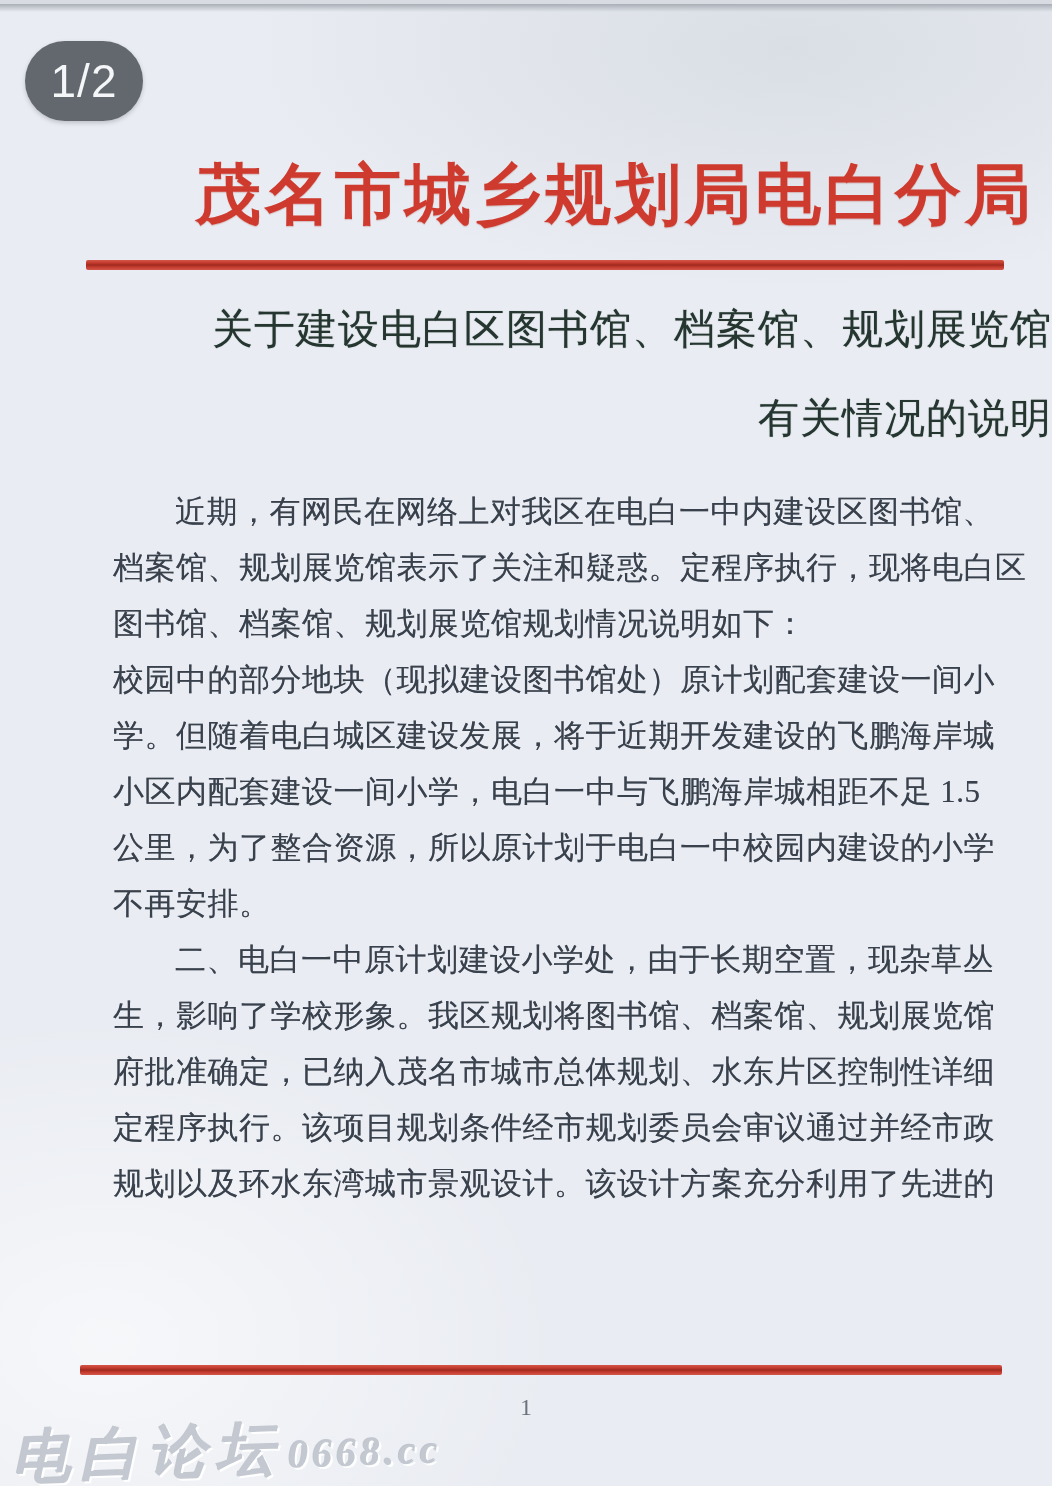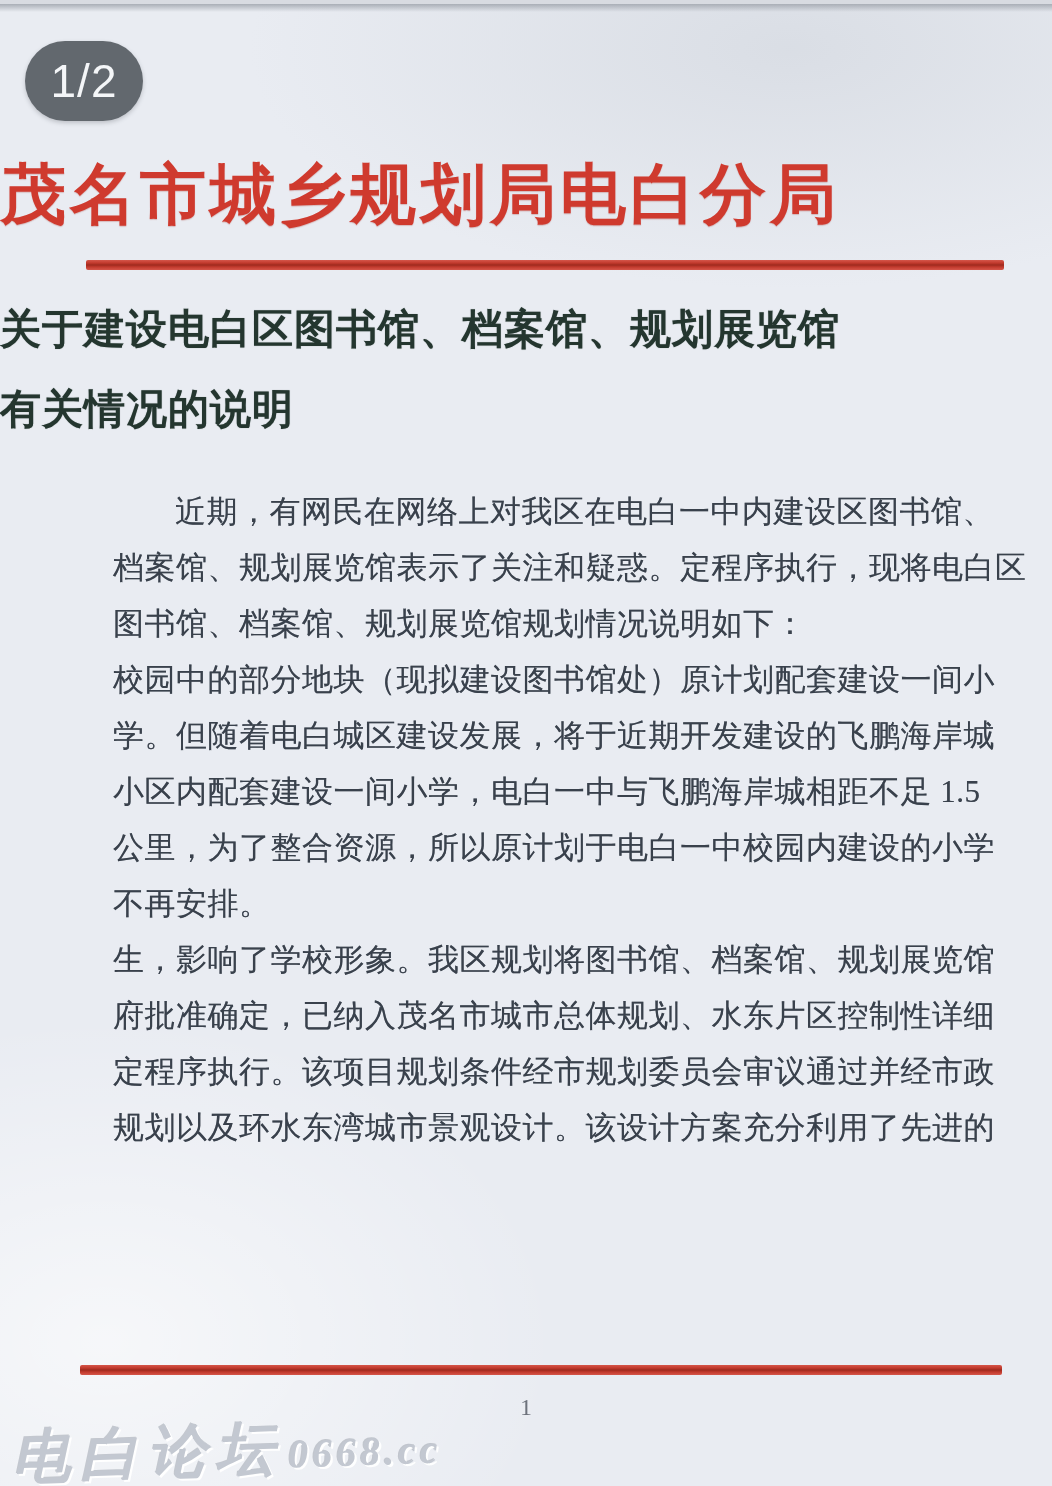--- a/index.html
+++ b/index.html
@@ -30,50 +30,50 @@
     border-radius: 40px;
     display: flex; align-items: center; justify-content: center;
     color: #f4f6f8;
     font-family: "Liberation Sans", "DejaVu Sans", sans-serif;
     font-size: 46px; font-weight: 400;
     letter-spacing: 1px;
     box-shadow: 0 2px 4px rgba(60,65,72,0.25);
   }
 
   .agency-header {
-    position: absolute; top: 146px; left: 0; right: 0;
-    text-align: left;
+    position: absolute; top: 146px; left: 0; right: 17px;
+    text-align: right;
     color: #cf3a2e;
     font-size: 66px; font-weight: bold;
     letter-spacing: 4px;
     white-space: nowrap;
     text-shadow: 0 1px 1px rgba(160,40,30,0.25);
   }
 
   .red-rule {
     position: absolute;
     height: 10px;
     background: linear-gradient(180deg, #d5564a 0%, #c23a2d 30%, #9e2a1e 50%, #c23a2d 70%, #d5564a 100%);
     border-radius: 2px;
   }
   .red-rule.top    { left: 86px;  width: 918px; top: 256px; }
   .red-rule.bottom { left: 80px;  width: 922px; top: 1361px; }
 
   .doc-title {
     position: absolute; left: 0; right: 0;
-    text-align: left;
+    text-align: right;
     color: #24362f;
-    font-weight: bold;
+    font-weight: normal;
     font-size: 41px;
     letter-spacing: 1px;
     white-space: nowrap;
     text-shadow: 0 0 1px rgba(30,50,45,0.4);
   }
   .doc-title.line1 { top: 298px; }
-  .doc-title.line2 { top: 378px; }
+  .doc-title.line2 { top: 387px; }
 
   .body-block {
     position: absolute;
     left: 113px; top: 480px;
     width: 848px;
     color: #39414c;
     font-size: 31px;
   }
   .body-line {
     height: 56px;
@@ -129,20 +129,21 @@
 
   <div class="body-block">
     <div class="body-line indent">近期，有网民在网络上对我区在电白一中内建设区图书馆、</div>
     <div class="body-line">档案馆、规划展览馆表示了关注和疑惑。定程序执行，现将电白区</div>
     <div class="body-line short">图书馆、档案馆、规划展览馆规划情况说明如下：</div>
     <div class="body-line">校园中的部分地块（现拟建设图书馆处）原计划配套建设一间小</div>
     <div class="body-line">学。但随着电白城区建设发展，将于近期开发建设的飞鹏海岸城</div>
     <div class="body-line">小区内配套建设一间小学，电白一中与飞鹏海岸城相距不足 1.5</div>
     <div class="body-line">公里，为了整合资源，所以原计划于电白一中校园内建设的小学</div>
     <div class="body-line short">不再安排。</div>
+    <div class="body-line indent">二、电白一中原计划建设小学处，由于长期空置，现杂草丛</div>
     <div class="body-line">生，影响了学校形象。我区规划将图书馆、档案馆、规划展览馆</div>
     <div class="body-line">府批准确定，已纳入茂名市城市总体规划、水东片区控制性详细</div>
     <div class="body-line">定程序执行。该项目规划条件经市规划委员会审议通过并经市政</div>
     <div class="body-line">规划以及环水东湾城市景观设计。该设计方案充分利用了先进的</div>
   </div>
 
   <div class="red-rule bottom"></div>
 
   <div class="page-number">1</div>
 

